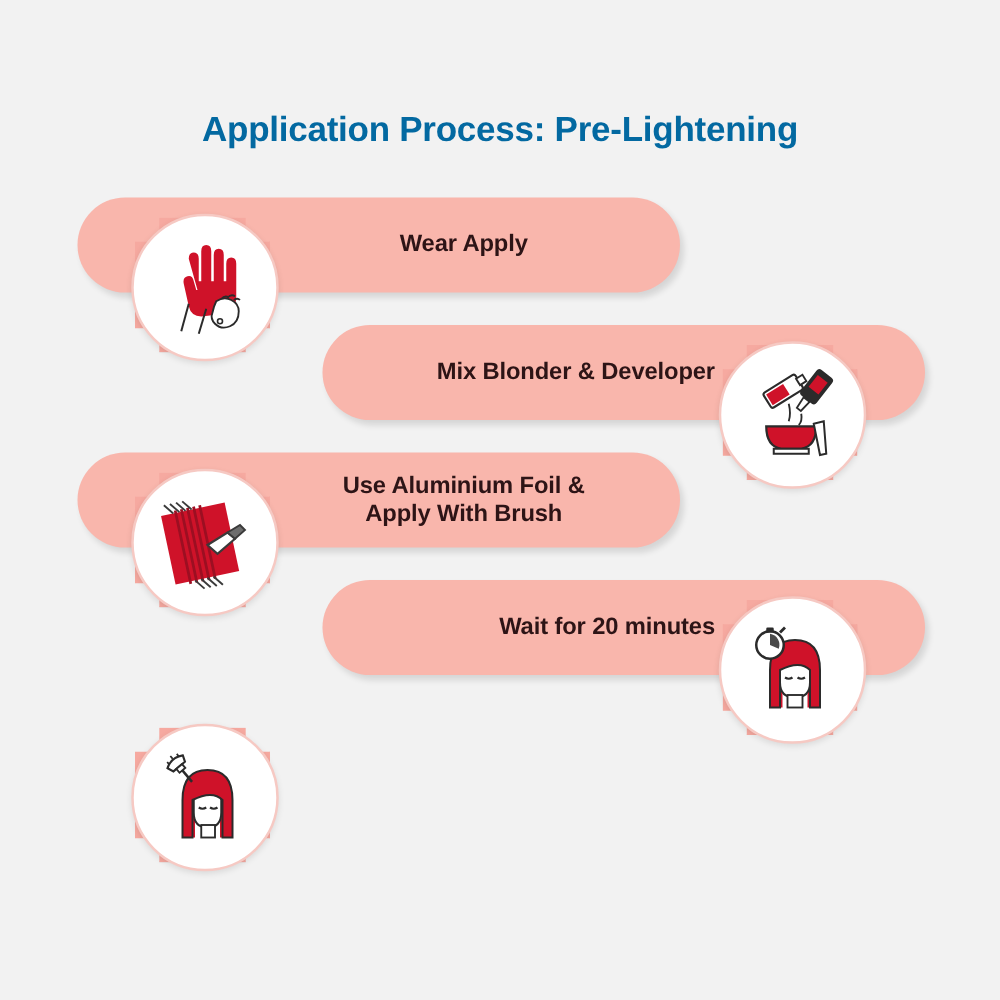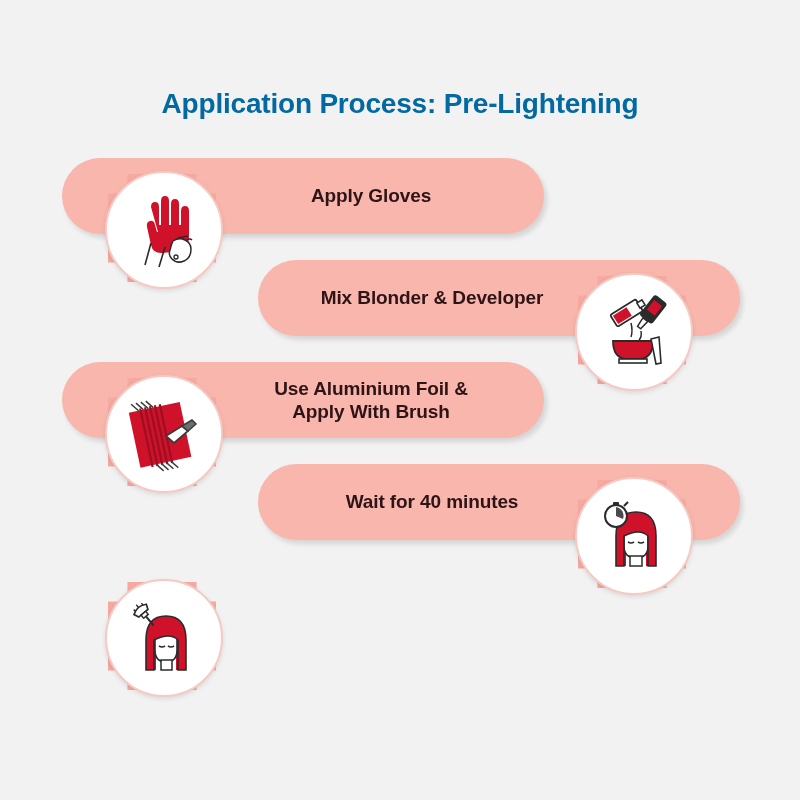--- a/index.html
+++ b/index.html
@@ -61,21 +61,21 @@
     font-size: 19px;
     font-weight: bold;
     line-height: 1.22;
     letter-spacing: -0.1px;
     white-space: pre-line;
   }
   .step.left  .pill-label { text-align: center; padding-right: 38px; width: 270px; }
   .step.right .pill-label { text-align: center; padding-left: 34px; width: 280px; }
 
   .step.left.center-label  .pill-label { text-align: center; }
-  .step.right.center-label .pill-label { text-align: center; }
+  .step.right.center-label .pill-label { text-align: right; }
 
   
   .badge {
     position: absolute;
     width: 108px;
     height: 108px;
     background: #f6a9a0;
     top: 16px;
     box-shadow: 2px 4px 5px rgba(0,0,0,0.10);
     
@@ -116,21 +116,21 @@
 </style>
 </head>
 <body>
 
 <div id="infographic">
 
   <div id="page-title">Application Process: Pre-Lightening</div>
 
   <div class="step left center-label" id="step-1">
     <div class="pill">
-      <div class="pill-label">Apply Gloves</div>
+      <div class="pill-label">Wear Apply</div>
     </div>
     <div class="badge"></div>
     <div class="circle">
       <span>
         <svg width="86" height="86" viewBox="0 0 86 86">
 
           <path d="M30 20 q0-5 4-5 q4 0 4 5 v18 h2 V14 q0-5 4-5 q4 0 4 5 v24 h2 V17 q0-5 4-5 q4 0 4 5 v21 h2 V24 q0-5 4-5 q4 0 4 5 v26 q0 12-10 14 l-16 2 q-10 1-12-8 l-4-18 q-1-5 3-6 q4-1 5 4 l2 7 h1 z" fill="#cf1229"></path>
 
           <path d="M30 56 l-6 22" stroke="#2b2b2b" stroke-width="1.6" fill="none"></path>
           <path d="M44 60 l-6 20" stroke="#2b2b2b" stroke-width="1.6" fill="none"></path>
@@ -215,21 +215,21 @@
 
           <path d="M46 46 l16 -10 l6 5 l-14 12 z" fill="#ffffff" stroke="#3a3a3a" stroke-width="1.7"></path>
           <path d="M62 36 l10 -6 l4 4 l-8 7 z" fill="#6d6d6d" stroke="#3a3a3a" stroke-width="1.5"></path>
         </svg>
       </span>
     </div>
   </div>
 
   <div class="step right center-label" id="step-4">
     <div class="pill">
-      <div class="pill-label">Wait for 40 minutes</div>
+      <div class="pill-label">Wait for 20 minutes</div>
     </div>
     <div class="badge"></div>
     <div class="circle">
       <span>
         <svg width="88" height="88" viewBox="0 0 88 88">
 
           <path d="M26 44 q0-24 20-24 q20 0 20 24 v30 h-10 v-22 q-10 4-20 0 v22 h-10 z" fill="#cf1229"></path>
           <path d="M26 44 q0-24 20-24 q20 0 20 24 v30 h-40 z" fill="none"></path>
 
           <path d="M34 40 q12-8 24 0 v14 q0 12-12 12 q-12 0-12-12 z" fill="#ffffff" stroke="#2b2b2b" stroke-width="1.6"></path>

